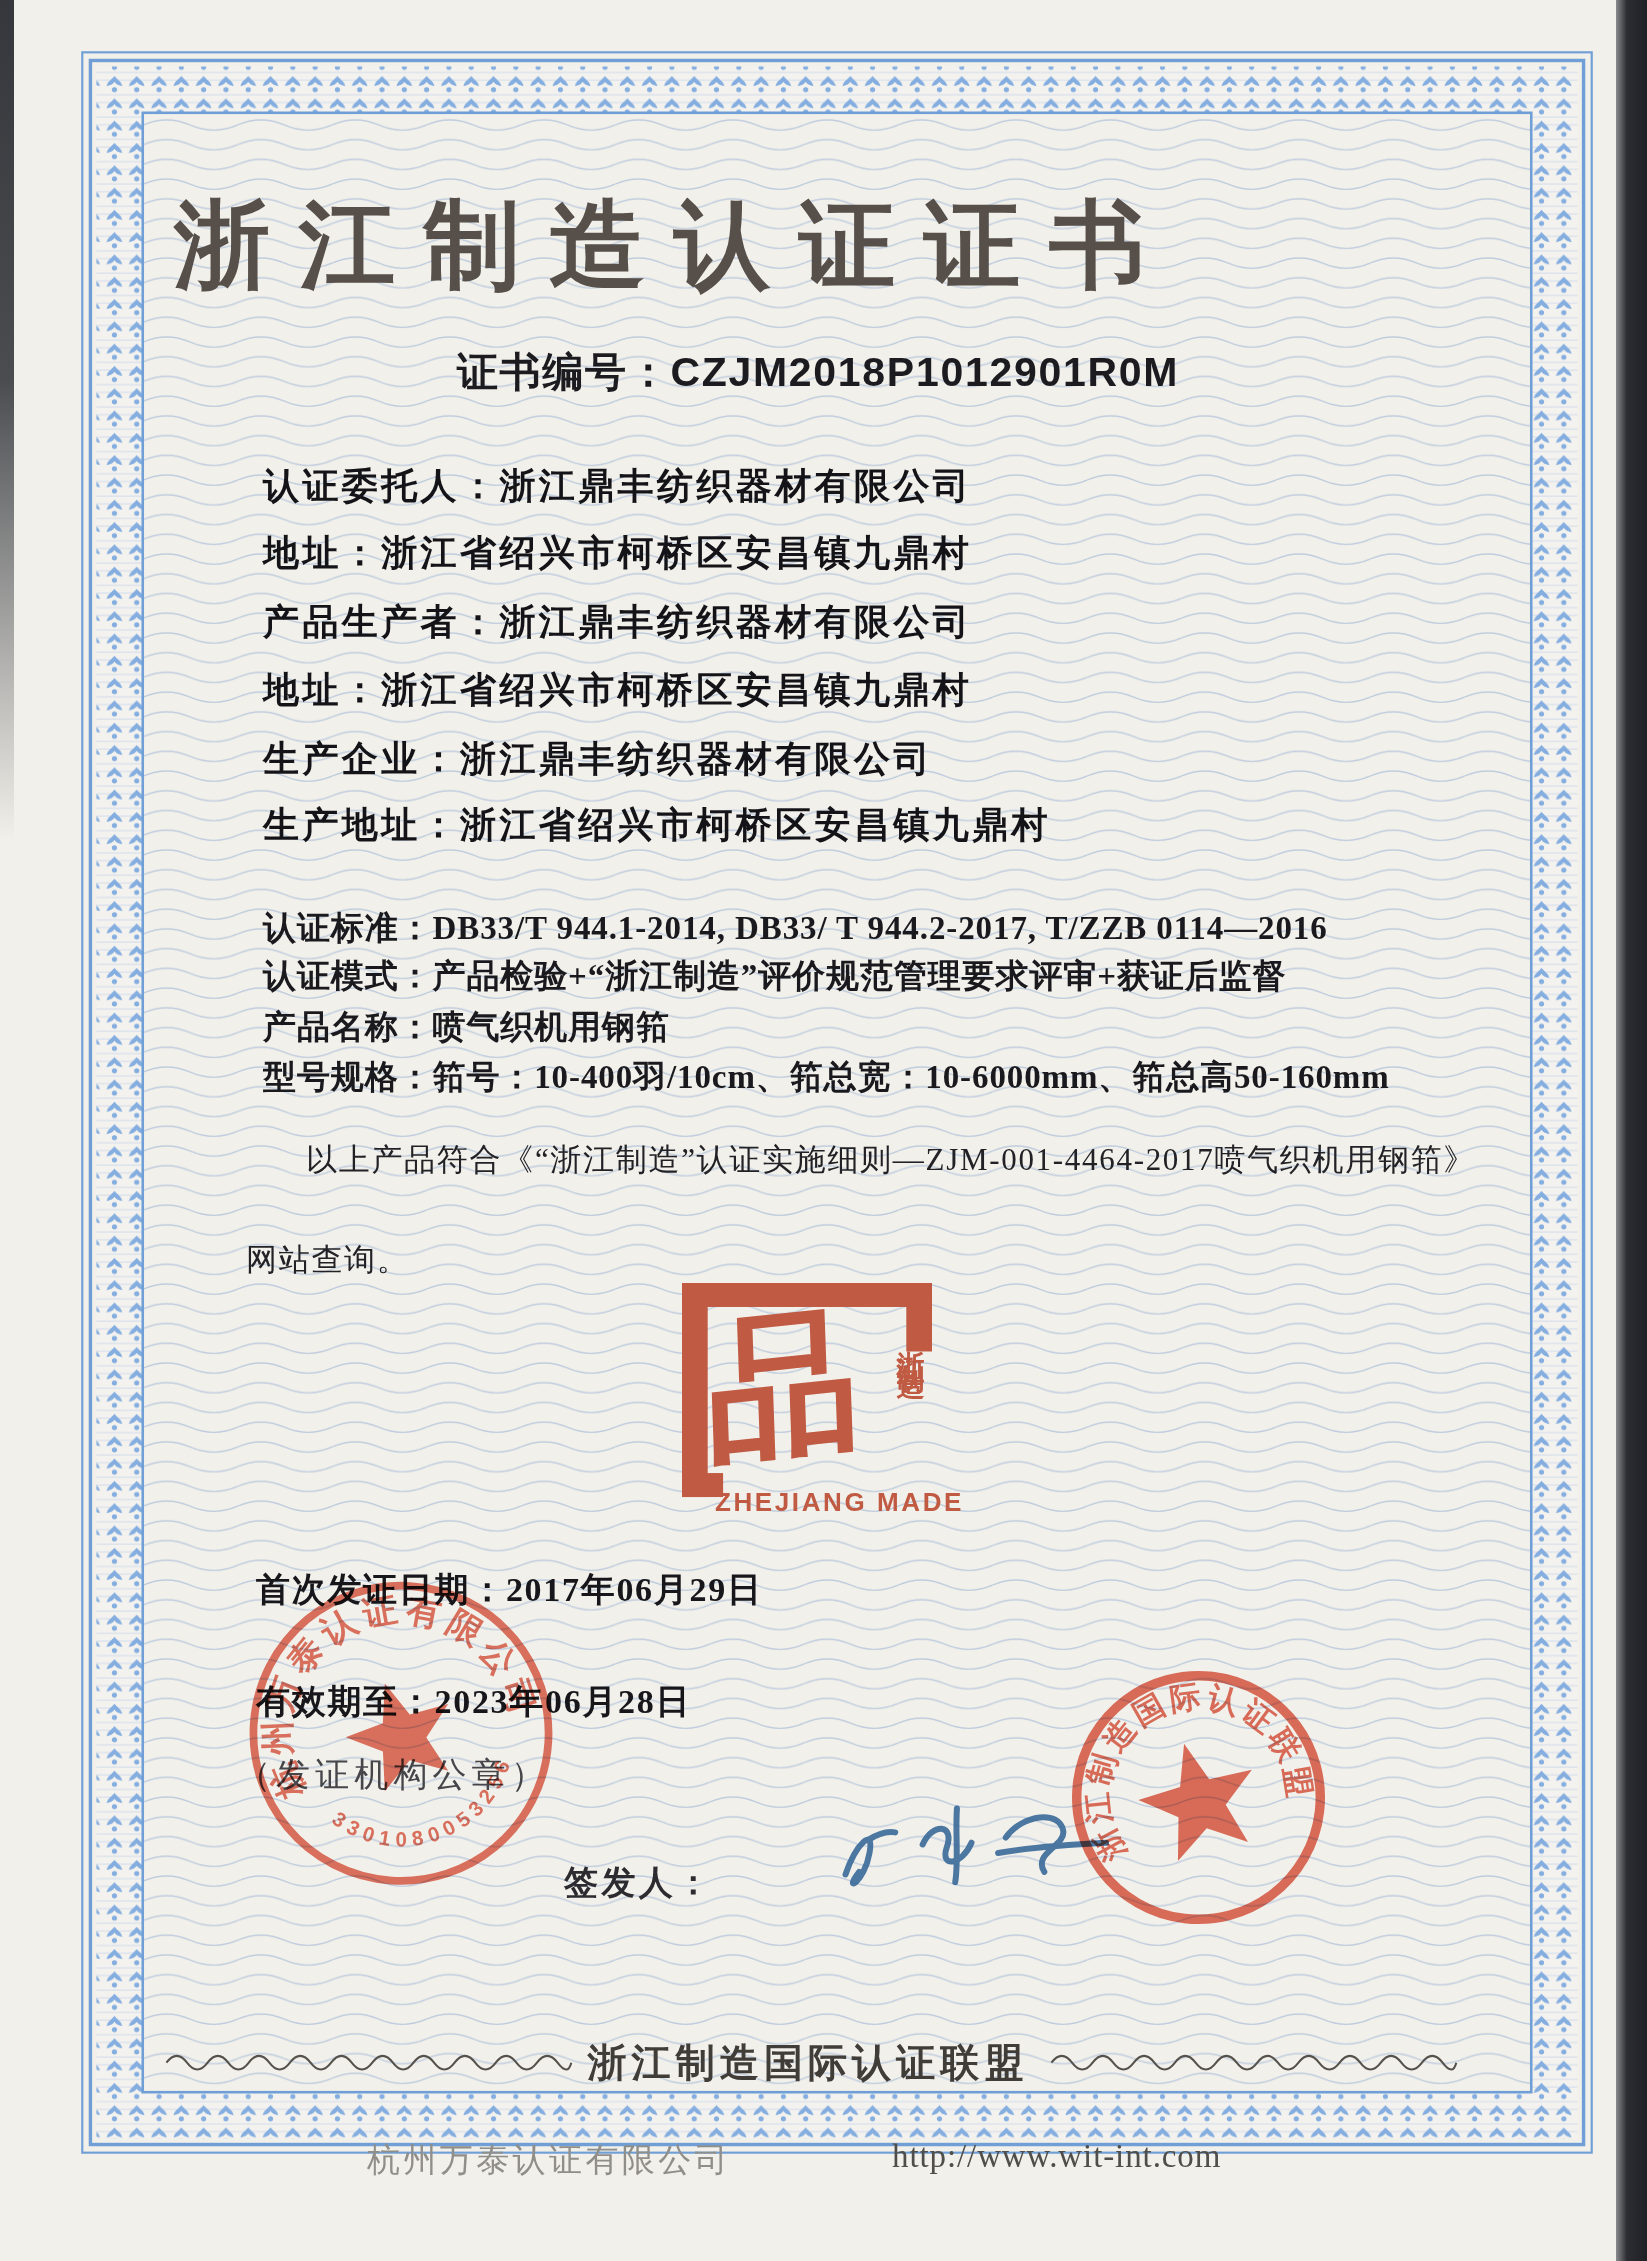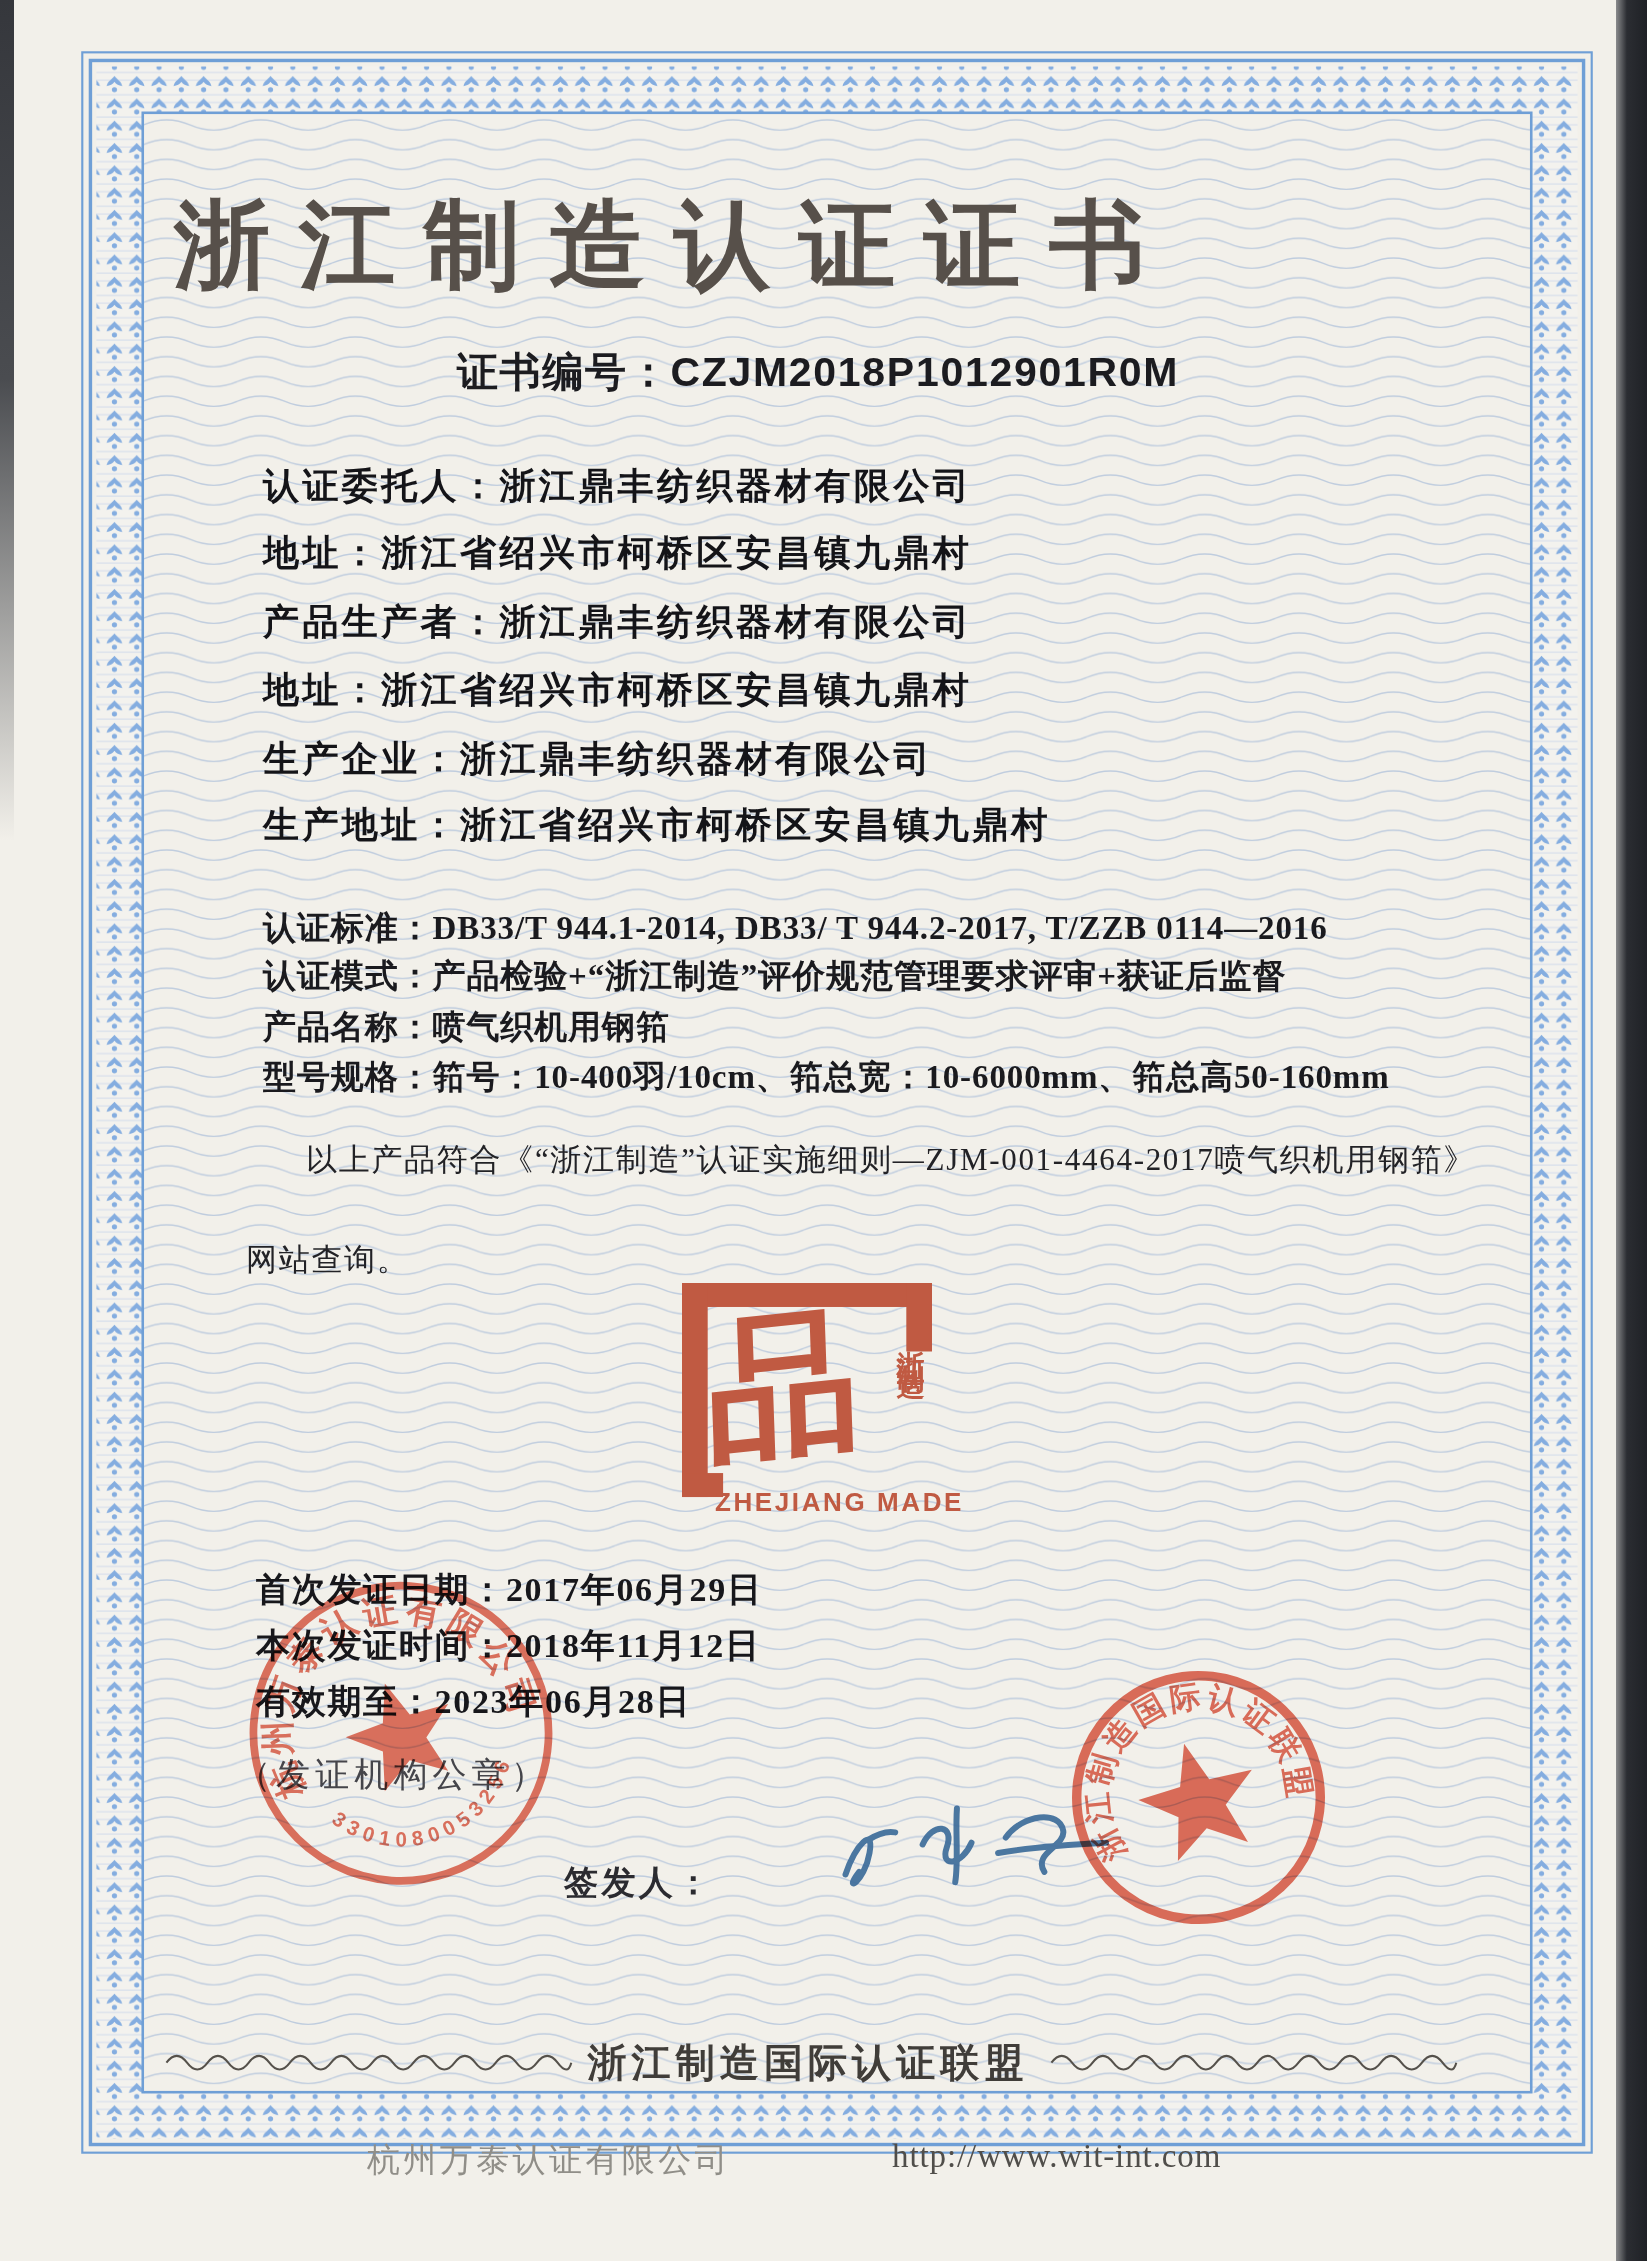--- a/index.html
+++ b/index.html
@@ -135,23 +135,20 @@
       <rect x="262" y="0" width="30" height="80" fill="#c05a42"></rect>
       <rect x="0" y="222" width="48" height="28" fill="#c05a42"></rect>
     </svg>
     <div class="mark">品</div>
     <div class="side">浙江制造</div>
     <div class="caption">ZHEJIANG MADE</div>
   </div>
 
   <div class="abs row-date" style="top:1567px">
     <span>首次发证日期：</span><span>2017年06月29日</span>
-  </div>
-  <div class="abs row-date" style="top:1623px">
-    <span>本次发证时间：</span><span>2018年11月12日</span>
   </div>
   <div class="abs row-date" style="top:1679px">
     <span>有效期至：</span><span>2023年06月28日</span>
   </div>
 
   <div class="abs nowrap" id="org-note">（发证机构公章）</div>
 
   <div class="abs nowrap" id="sign-row">签发人：</div>
 
   <svg class="abs seal" style="left:238px;top:1566px" width="326" height="326" viewBox="0 0 380 380" opacity="0.78">

